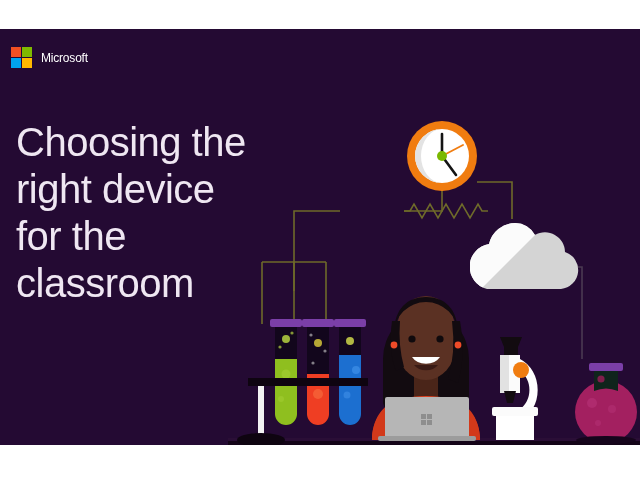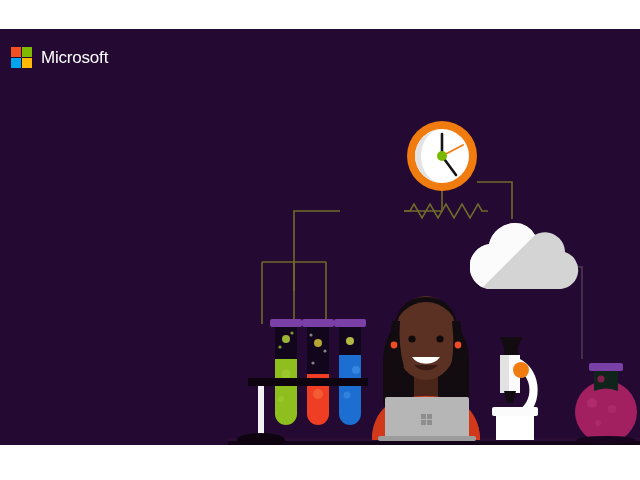--- a/index.html
+++ b/index.html
@@ -35,21 +35,21 @@
     width: 21px;
     height: 21px;
     display: grid;
     grid-template-columns: 10px 10px;
     grid-template-rows: 10px 10px;
     gap: 1px;
   }
   .msq { width: 10px; height: 10px; }
   #ms-wordmark {
     color: #ffffff;
-    font-size: 17px;
+    font-size: 12px;
     font-family: "Liberation Sans", sans-serif;
     font-weight: 400;
     letter-spacing: -0.2px;
     line-height: 1;
   }
   
   #title {
     position: absolute;
     left: 16px;
     top: 90px;
@@ -77,20 +77,24 @@
   <div id="ms-logo">
     <div id="ms-squares">
       <div class="msq" style="background:#f25022"></div>
       <div class="msq" style="background:#7fba00"></div>
       <div class="msq" style="background:#00a4ef"></div>
       <div class="msq" style="background:#ffb900"></div>
     </div>
     <div id="ms-wordmark">Microsoft</div>
   </div>
 
+  <div id="title">Choosing the
+right device
+for the
+classroom</div>
 
   <svg id="art" viewBox="0 0 640 416" width="640" height="416" xmlns="http://www.w3.org/2000/svg">
 
     <g fill="none" stroke="#6e6a2a" stroke-width="1.6">
 
       <path d="M442,122 L442,182 L404,182"></path>
       <path d="M404,182 l6,0 l4,-7 l8,14 l8,-14 l8,14 l8,-14 l8,14 l8,-14 l8,14 l8,-14 l4,7 l6,0"></path>
       <path d="M340,182 L294,182 L294,262"></path>
 
       <path d="M262,233 L262,295"></path>

